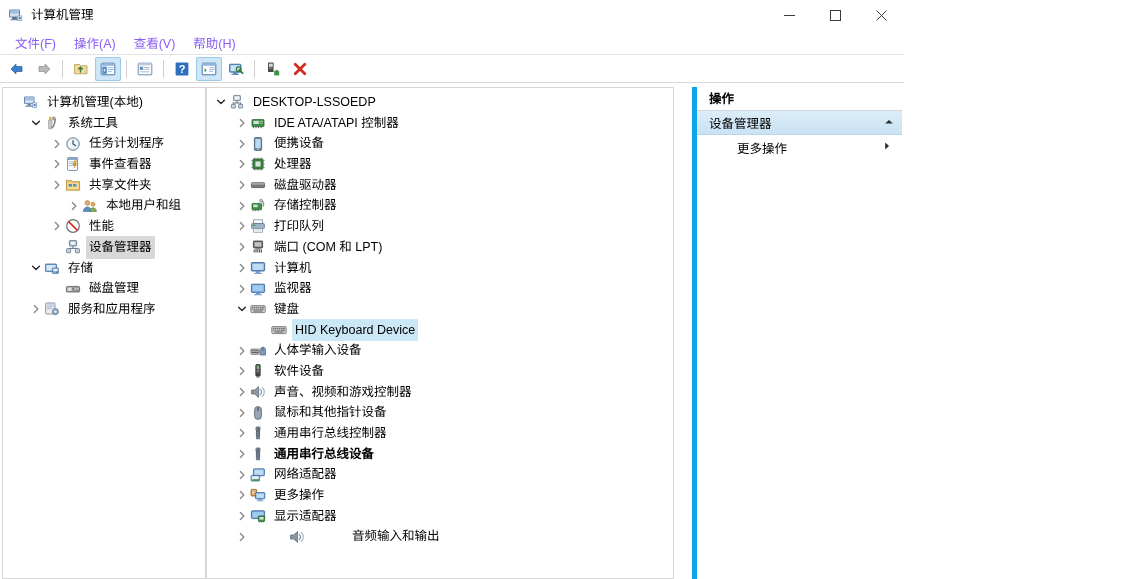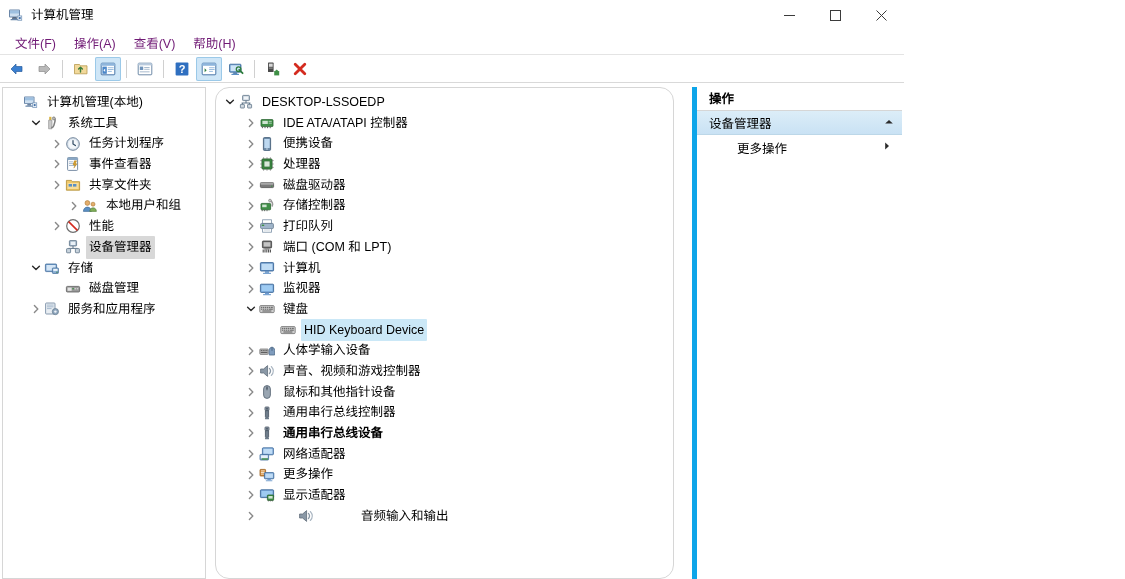--- a/index.html
+++ b/index.html
@@ -42,21 +42,21 @@
 
   
   .menubar {
     height: 25px; flex: 0 0 25px;
     display: flex; align-items: center;
     padding-left: 6px;
     background: #ffffff;
     border-bottom: 1px solid #e4e4e4;
   }
   .menu-item {
-    font-size: 12.5px; color: #701a75;
+    font-size: 12.5px; color: #8b5cf6;
     padding: 3px 9px; white-space: nowrap; cursor: default;
   }
 
   
   .toolbar {
     height: 28px; flex: 0 0 28px;
     display: flex; align-items: center;
     padding-left: 4px;
     background: #ffffff;
     border-bottom: 1px solid #d9d9d9;
@@ -79,21 +79,21 @@
     background: #ffffff;
     padding: 4px 0 0 0;
   }
   .pane {
     background: #ffffff;
     border: 1px solid #d6d6d6;
     overflow: hidden;
     position: relative;
   }
   .pane-left  { width: 204px; flex: 0 0 204px; margin-left: 2px; }
-  .pane-mid   { flex: 1 1 auto; margin-left: 9px; min-width: 0; border-radius: 14px; }
+  .pane-mid   { flex: 1 1 auto; min-width: 0; }
   .pane-right { width: 210px; flex: 0 0 210px; margin-left: 18px; margin-right: 2px; border-top: none; border-right: none; border-bottom: none; border-left: 5px solid #0ea5e9; }
 
   
   .tree { padding: 4px 0 0 0; font-size: 12.5px; color: #000000; user-select: none; }
   .node {
     display: flex; align-items: center;
     height: 20.7px; line-height: 20.7px;
     white-space: nowrap; cursor: default;
     padding-right: 4px;
   }
@@ -785,20 +785,39 @@
           </div>
           <div class="node" style="padding-left: 27px;">
             <span class="twisty">
               <svg xmlns="http://www.w3.org/2000/svg" width="10" height="10" viewBox="0 0 10 10">
                 <path d="M3.4 1.6 L6.8 5 L3.4 8.4" fill="none" stroke="#8a8a8a" stroke-width="1.4" stroke-linecap="round" stroke-linejoin="round"></path>
               </svg>
             </span>
             <span class="node-ico">
               <span class="ic">
                 <svg xmlns="http://www.w3.org/2000/svg" viewBox="0 0 16 16">
+                  <rect x="5.8" y="1.6" width="4.4" height="11.4" rx="0.8" fill="#4a4a4a" stroke="#2e2e2e" stroke-width="0.8"></rect>
+                  <rect x="6.7" y="2.6" width="2.6" height="3.4" fill="#7fb884"></rect>
+                  <rect x="6.7" y="6.8" width="2.6" height="0.9" fill="#9a9a9a"></rect>
+                  <rect x="6.7" y="8.4" width="2.6" height="0.9" fill="#9a9a9a"></rect>
+                  <rect x="6.2" y="13.2" width="3.6" height="1.2" rx="0.4" fill="#6f6f6f"></rect>
+                </svg>
+              </span>
+            </span>
+            <span class="node-lbl">软件设备</span>
+          </div>
+          <div class="node" style="padding-left: 27px;">
+            <span class="twisty">
+              <svg xmlns="http://www.w3.org/2000/svg" width="10" height="10" viewBox="0 0 10 10">
+                <path d="M3.4 1.6 L6.8 5 L3.4 8.4" fill="none" stroke="#8a8a8a" stroke-width="1.4" stroke-linecap="round" stroke-linejoin="round"></path>
+              </svg>
+            </span>
+            <span class="node-ico">
+              <span class="ic">
+                <svg xmlns="http://www.w3.org/2000/svg" viewBox="0 0 16 16">
                   <path d="M1.6 6 h3 L8.6 2.6 v10.8 L4.6 10 h-3 z" fill="#8a98a6" stroke="#5f6c79" stroke-width="0.8" stroke-linejoin="round"></path>
                   <path d="M10.4 5.4 c1.4 1.6 1.4 3.6 0 5.2" fill="none" stroke="#8a98a6" stroke-width="1.3" stroke-linecap="round"></path>
                   <path d="M12.4 3.6 c2.4 2.6 2.4 6.2 0 8.8" fill="none" stroke="#a8b4c0" stroke-width="1.3" stroke-linecap="round"></path>
                 </svg>
               </span>
             </span>
             <span class="node-lbl">声音、视频和游戏控制器</span>
           </div>
           <div class="node" style="padding-left: 27px;">
             <span class="twisty">

